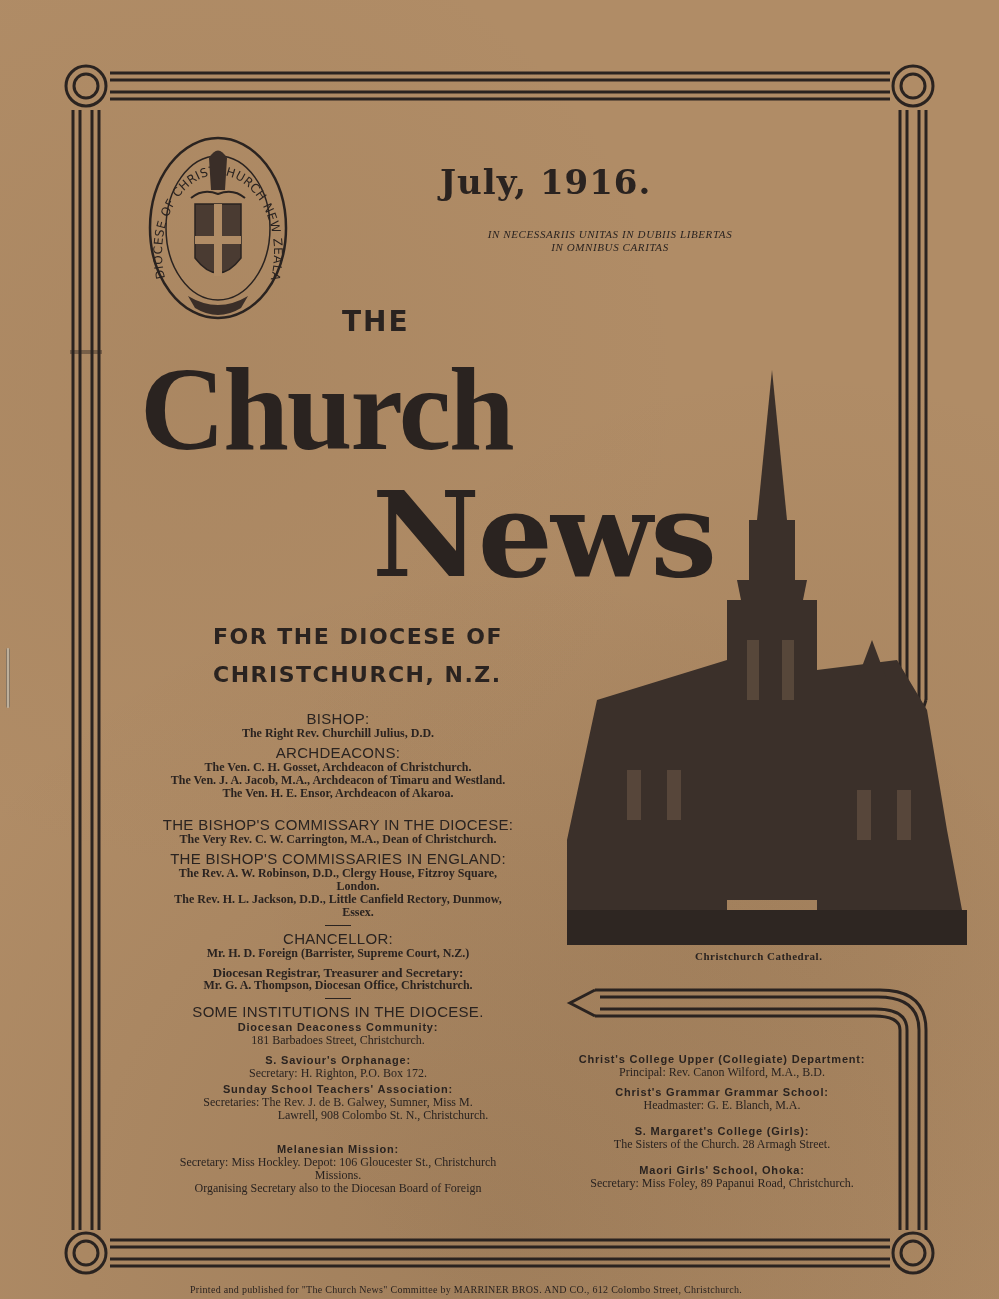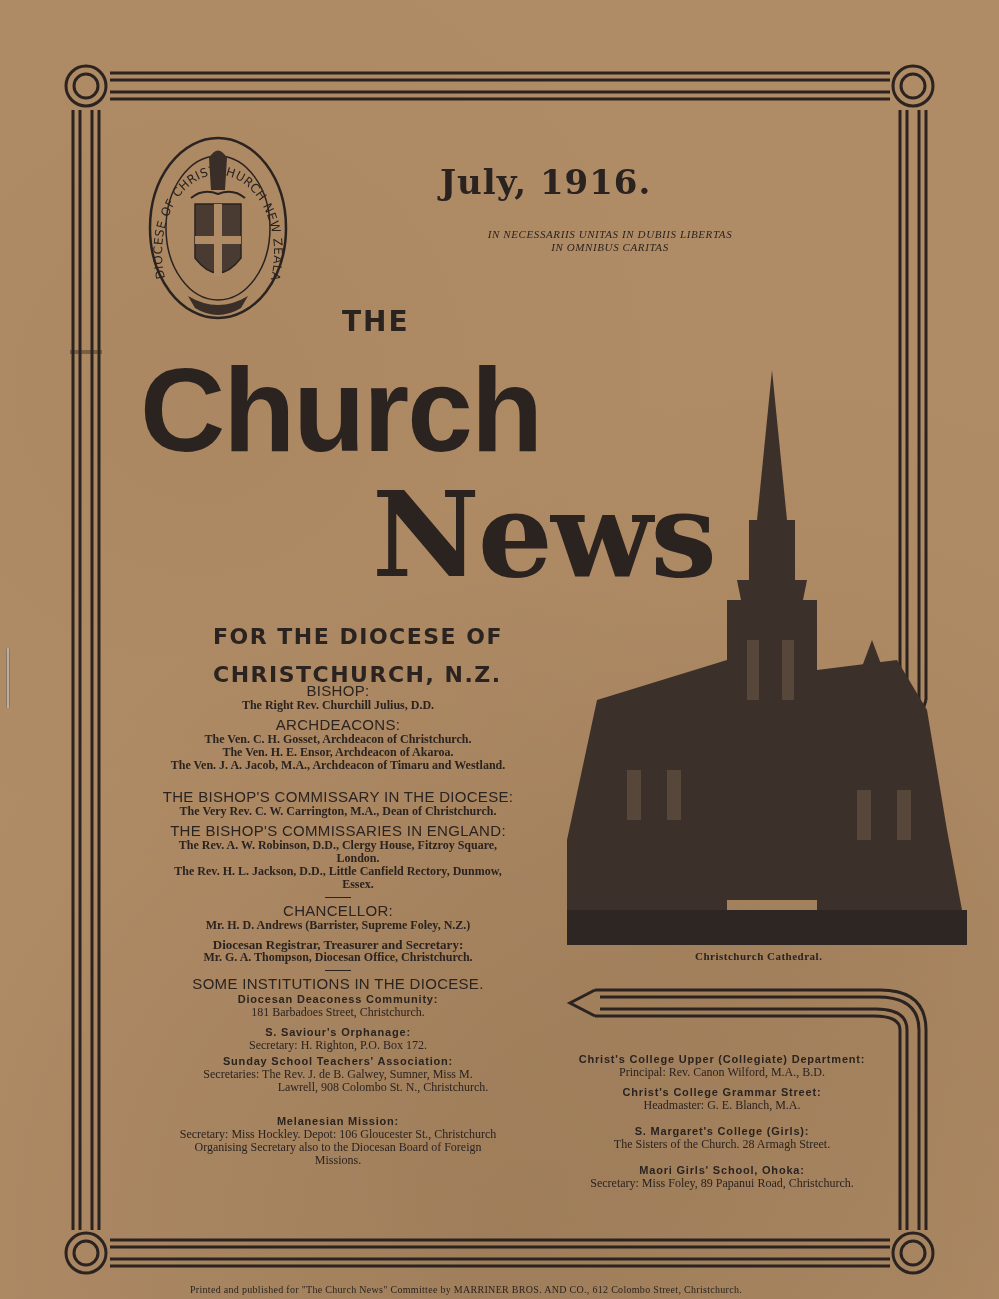--- a/index.html
+++ b/index.html
@@ -18,34 +18,34 @@
   .staple { left: 6px; top: 648px; width: 4px; height: 60px; background: linear-gradient(90deg,#6b5a48,#d8cbb6,#6b5a48); border-radius: 2px; }
 
   svg.frame { position: absolute; left: 0; top: 0; }
 
   .seal { left: 143px; top: 128px; width: 150px; height: 200px; }
 
   .date { left: 440px; top: 162px; font-family: "DejaVu Serif", serif; font-weight: bold; font-size: 34px; letter-spacing: 1px; color: #2a2320; }
   .motto { left: 420px; top: 228px; width: 380px; text-align: center; font-family: "Liberation Serif", serif; font-style: italic; font-size: 11px; letter-spacing: 0.6px; line-height: 13px; }
 
   .the { left: 342px; top: 305px; font-family: "DejaVu Sans", sans-serif; font-weight: bold; font-size: 28px; letter-spacing: 2px; }
-  .church { left: 140px; top: 345px; font-family: Liberation Sans, sans-serif; font-weight: bold; font-size: 118px; letter-spacing: -2px; line-height: 130px; }
+  .church { left: 140px; top: 345px; font-family: Liberation Serif, serif; font-weight: bold; font-size: 118px; letter-spacing: -2px; line-height: 130px; }
   .news { left: 372px; top: 470px; font-family: "DejaVu Serif", serif; font-weight: bold; font-size: 118px; letter-spacing: -2px; line-height: 130px; }
 
   .for { left: 213px; top: 618px; font-family: "DejaVu Sans", sans-serif; font-weight: bold; font-size: 22px; line-height: 38px; letter-spacing: 1.5px; }
 
   .col { font-family: "Liberation Serif", serif; font-size: 12px; color: #2a2320; }
   .head { font-family: "Liberation Sans", sans-serif; font-size: 15px; text-align: center; letter-spacing: 0.3px; line-height: 17px; }
   .line { line-height: 13px; text-align: center; }
   .c { text-align: center; }
   .b { font-weight: bold; }
   .rule { width: 26px; height: 1px; background: #2a2320; margin: 6px auto 4px; }
   .inst { font-family: "Liberation Sans", sans-serif; font-weight: bold; font-size: 11px; text-align: center; letter-spacing: 0.8px; line-height: 14px; }
 
-  .left-block { left: 132px; top: 682px; width: 412px; }
+  .left-block { left: 132px; top: 710px; width: 412px; }
   .right-block { left: 552px; top: 1052px; width: 340px; }
 
   .cathedral { left: 567px; top: 370px; width: 400px; height: 575px; }
   .caption { left: 695px; top: 950px; font-family: "Liberation Serif", serif; font-weight: bold; font-size: 11px; letter-spacing: 0.5px; }
 
   .footer { left: 190px; top: 1284px; font-family: "Liberation Serif", serif; font-size: 10px; letter-spacing: 0.3px; white-space: nowrap; }
 </style>
 </head>
 <body>
 
@@ -155,62 +155,62 @@
   <rect x="0" y="540" width="400" height="35" fill="#2e2622"></rect>
 </svg>
 <div class="abs caption">Christchurch Cathedral.</div>
 
 <div class="abs left-block col">
   <div class="head">BISHOP:</div>
   <div class="line c b">The Right Rev. Churchill Julius, D.D.</div>
 
   <div class="head" style="margin-top:4px">ARCHDEACONS:</div>
   <div class="line b">The Ven. C. H. Gosset, Archdeacon of Christchurch.</div>
+  <div class="line b">The Ven. J. A. Jacob, M.A., Archdeacon of Timaru and Westland.</div>
   <div class="line b">The Ven. H. E. Ensor, Archdeacon of Akaroa.</div>
-  <div class="line b">The Ven. J. A. Jacob, M.A., Archdeacon of Timaru and Westland.</div>
 
   <div class="head" style="margin-top:16px">THE BISHOP'S COMMISSARY IN THE DIOCESE:</div>
   <div class="line c b">The Very Rev. C. W. Carrington, M.A., Dean of Christchurch.</div>
 
   <div class="head" style="margin-top:4px">THE BISHOP'S COMMISSARIES IN ENGLAND:</div>
   <div class="line b">The Rev. A. W. Robinson, D.D., Clergy House, Fitzroy Square,</div>
   <div class="line b" style="padding-left:40px">London.</div>
   <div class="line b">The Rev. H. L. Jackson, D.D., Little Canfield Rectory, Dunmow,</div>
   <div class="line b" style="padding-left:40px">Essex.</div>
 
   <div class="rule"></div>
   <div class="head">CHANCELLOR:</div>
-  <div class="line c b">Mr. H. D. Andrews (Barrister, Supreme Foley, N.Z.)</div>
+  <div class="line c b">Mr. H. D. Foreign (Barrister, Supreme Court, N.Z.)</div>
   <div class="line c b" style="margin-top:6px;font-size:13px">Diocesan Registrar, Treasurer and Secretary:</div>
   <div class="line c b">Mr. G. A. Thompson, Diocesan Office, Christchurch.</div>
 
   <div class="rule"></div>
   <div class="head">SOME INSTITUTIONS IN THE DIOCESE.</div>
 
   <div class="inst">Diocesan Deaconess Community:</div>
   <div class="line c">181 Barbadoes Street, Christchurch.</div>
 
   <div class="inst" style="margin-top:6px">S. Saviour's Orphanage:</div>
   <div class="line c">Secretary: H. Righton, P.O. Box 172.</div>
 
   <div class="inst" style="margin-top:2px">Sunday School Teachers' Association:</div>
   <div class="line c">Secretaries: The Rev. J. de B. Galwey, Sumner, Miss M.</div>
   <div class="line" style="padding-left:90px">Lawrell, 908 Colombo St. N., Christchurch.</div>
 
   <div class="inst" style="margin-top:20px">Melanesian Mission:</div>
   <div class="line">Secretary: Miss Hockley.   Depot: 106 Gloucester St., Christchurch</div>
+  <div class="line c">Missions.</div>
   <div class="line c">Organising Secretary also to the Diocesan Board of Foreign</div>
-  <div class="line c">Missions.</div>
 </div>
 
 <div class="abs right-block col">
   <div class="inst">Christ's College Upper (Collegiate) Department:</div>
   <div class="line c">Principal: Rev. Canon Wilford, M.A., B.D.</div>
 
-  <div class="inst" style="margin-top:6px">Christ's College Grammar Street:</div>
+  <div class="inst" style="margin-top:6px">Christ's Grammar Grammar School:</div>
   <div class="line c">Headmaster: G. E. Blanch, M.A.</div>
 
   <div class="inst" style="margin-top:12px">S. Margaret's College (Girls):</div>
   <div class="line c">The Sisters of the Church.   28 Armagh Street.</div>
 
   <div class="inst" style="margin-top:12px">Maori Girls' School, Ohoka:</div>
   <div class="line c">Secretary: Miss Foley, 89 Papanui Road, Christchurch.</div>
 </div>
 
 <div class="abs footer">Printed and published for "The Church News" Committee by MARRINER BROS. AND CO., 612 Colombo Street, Christchurch.</div>

